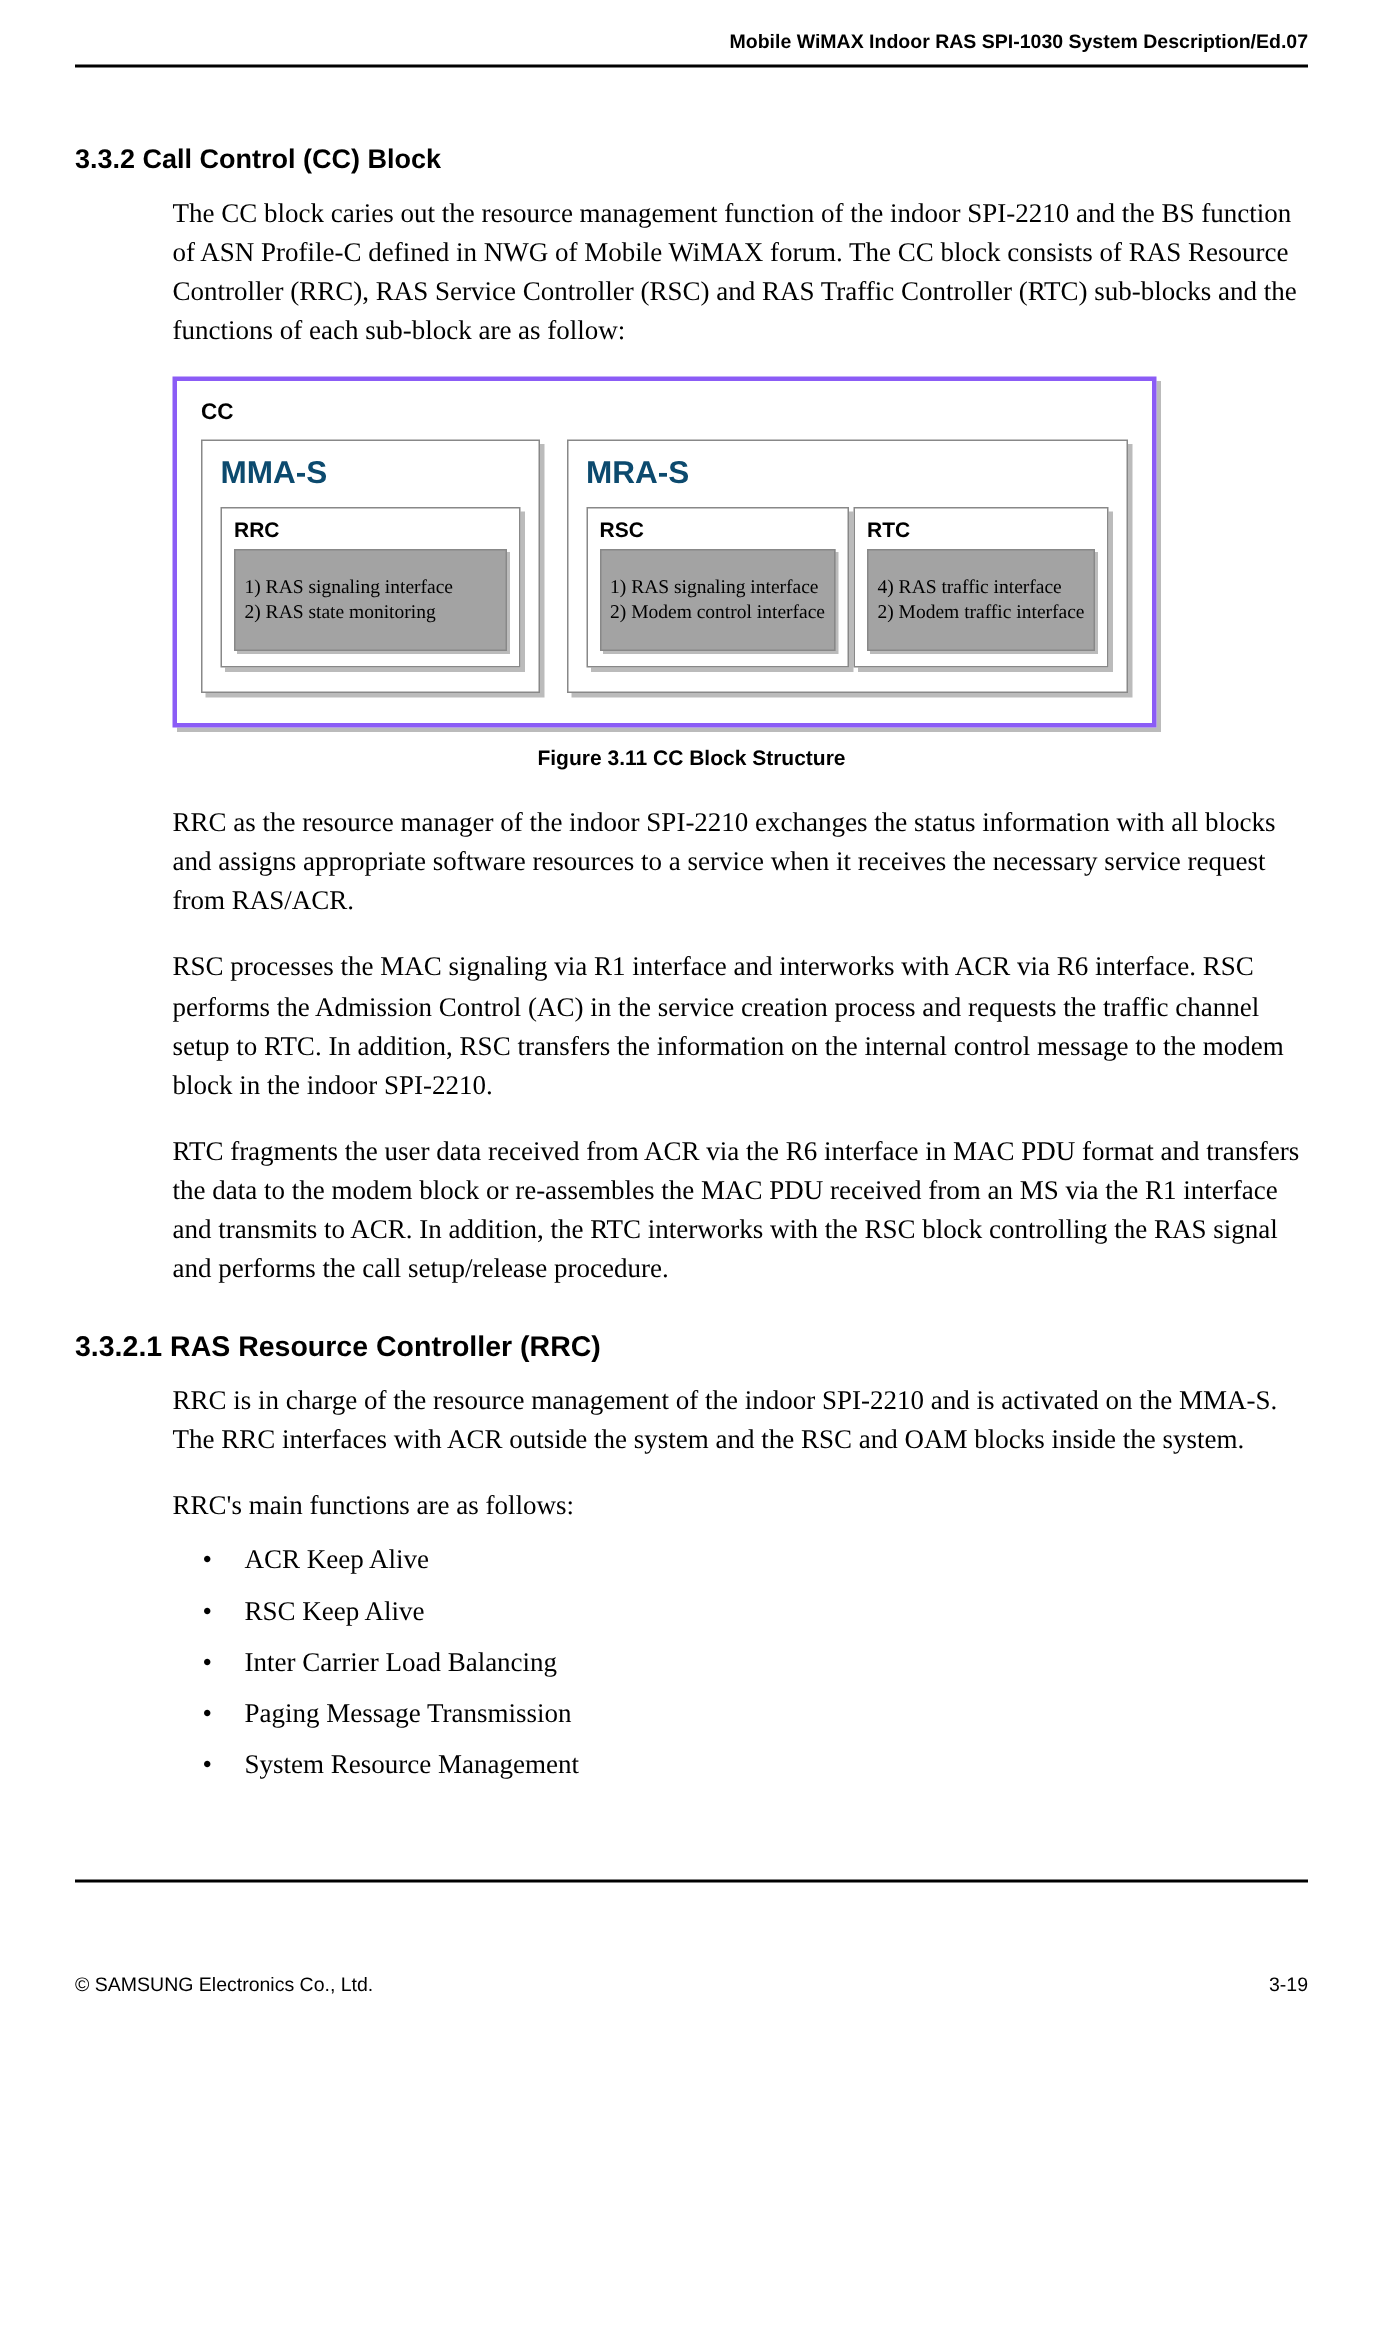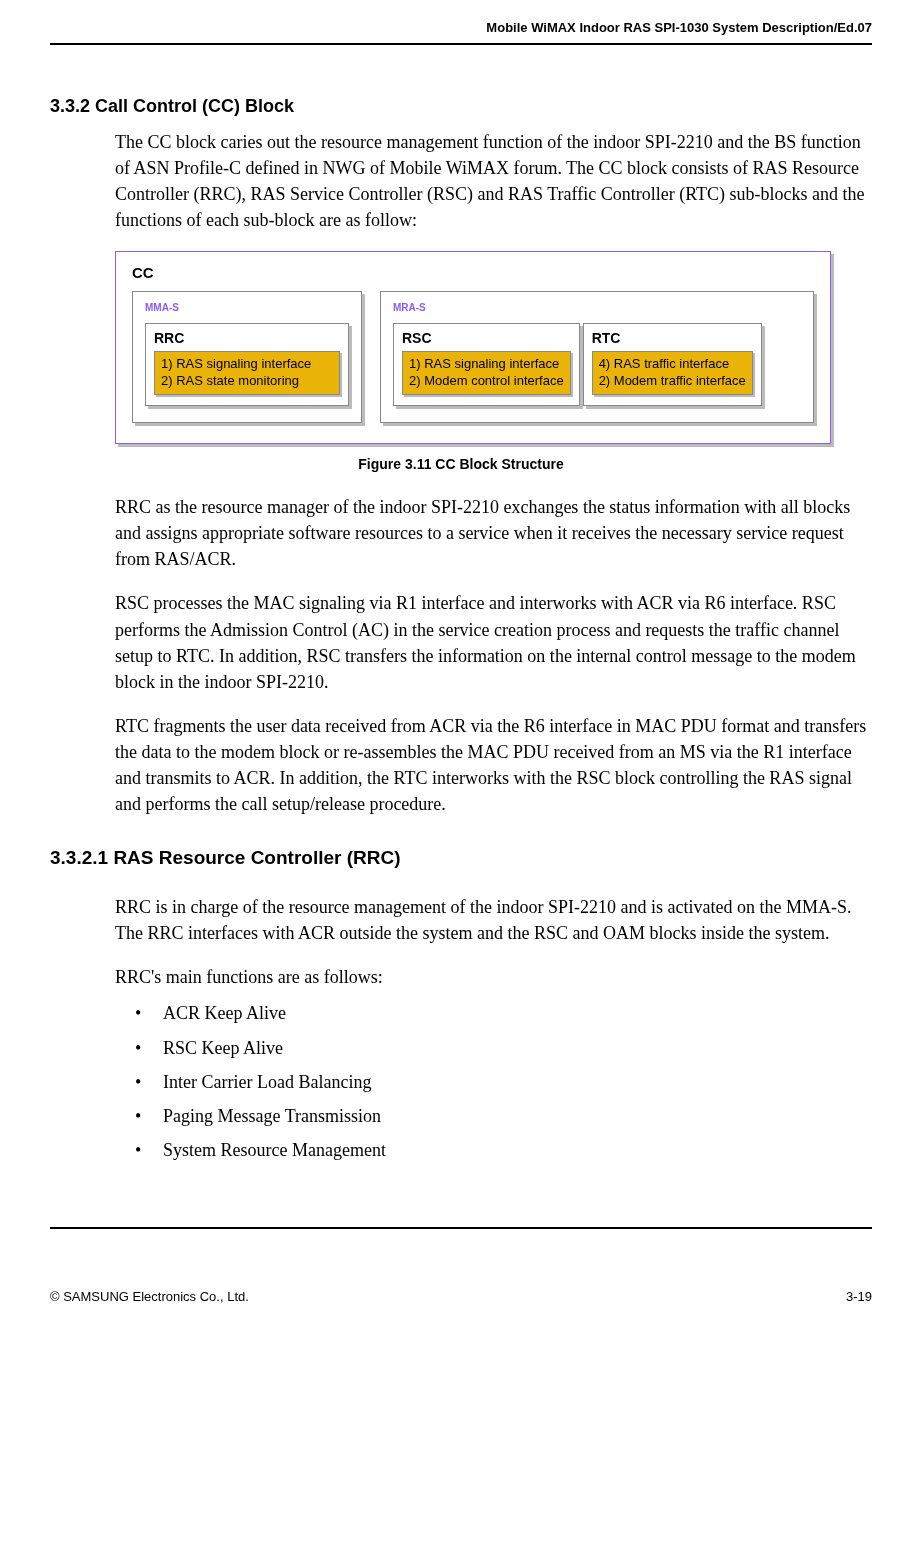--- a/index.html
+++ b/index.html
@@ -29,21 +29,21 @@
     .h2 {
       font-family: Arial, Helvetica, sans-serif;
       font-weight: bold;
       font-size: 18px;
       margin: 51px 0 12px 0;
     }
     .h3 {
       font-family: Arial, Helvetica, sans-serif;
       font-weight: bold;
       font-size: 19px;
-      margin: 30px 0 25px 0;
+      margin: 30px 0 10px 0;
     }
     .body-text {
       font-size: 18px;
       line-height: 1.45;
       margin-left: 65px;
       margin-bottom: 18px;
     }
     .figure-caption {
       font-family: Arial, Helvetica, sans-serif;
       font-weight: bold;
@@ -57,68 +57,68 @@
       line-height: 1.9;
     }
     .bullet-item { display:flex; }
     .bullet-dot { width: 28px; }
     .diagram-wrap {
       margin-left: 65px;
       margin-top: 5px;
       margin-bottom: 0;
     }
     .cc-box {
-      border: 1px solid #8b5cf6;
+      border: 3px solid #8b5cf6;
       box-shadow: 3px 3px 0 #bbb;
       background: #fff;
       padding: 12px 16px 20px 16px;
-      width: 716px;
+      width: 656px;
     }
     .cc-label {
       font-family: Arial, Helvetica, sans-serif;
       font-weight: bold;
       font-size: 15px;
       margin-bottom: 10px;
     }
     .cc-row { display:flex; gap: 18px; }
     .col-box {
       border: 1px solid #888;
       box-shadow: 3px 3px 0 #bbb;
       background: #fff;
       padding: 10px 12px 16px 12px;
     }
     .mma { width: 230px; }
     .mra { flex:1; }
     .col-label {
       font-family: Arial, Helvetica, sans-serif;
       font-weight: bold;
-      font-size: 10px;
-      color: #8b5cf6;
+      font-size: 21px;
+      color: #0c4a6e;
       margin-bottom: 10px;
     }
     .mra-row { display:flex; gap: 3px; }
     .sub-box {
       border: 1px solid #888;
       box-shadow: 3px 3px 0 #bbb;
       background: #fff;
       padding: 6px 8px 10px 8px;
     }
     .sub-label {
       font-family: Arial, Helvetica, sans-serif;
       font-weight: bold;
       font-size: 14px;
       margin-bottom: 5px;
     }
     .inner-box {
       border: 1px solid #888;
       box-shadow: 2px 2px 0 #bbb;
-      background: #eab308;
-      font-family: Liberation Sans, sans-serif;
-      font-size: 13px;
-      padding: 4px 6px;
+      background: #a3a3a3;
+      font-family: Liberation Serif, serif;
+      font-size: 13px;
+      padding: 16px 6px;
       line-height: 1.3;
       white-space: nowrap;
     }
     .footer {
       display:flex;
       justify-content: space-between;
       align-items: flex-end;
       margin-top: 60px;
       gap: 23px;
     }

